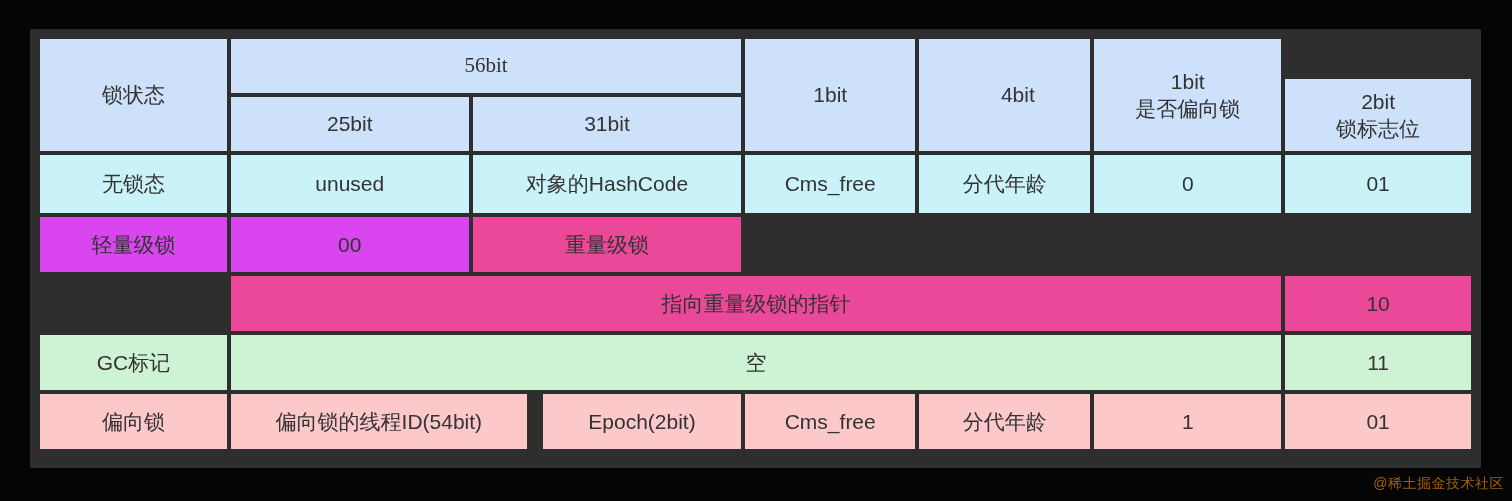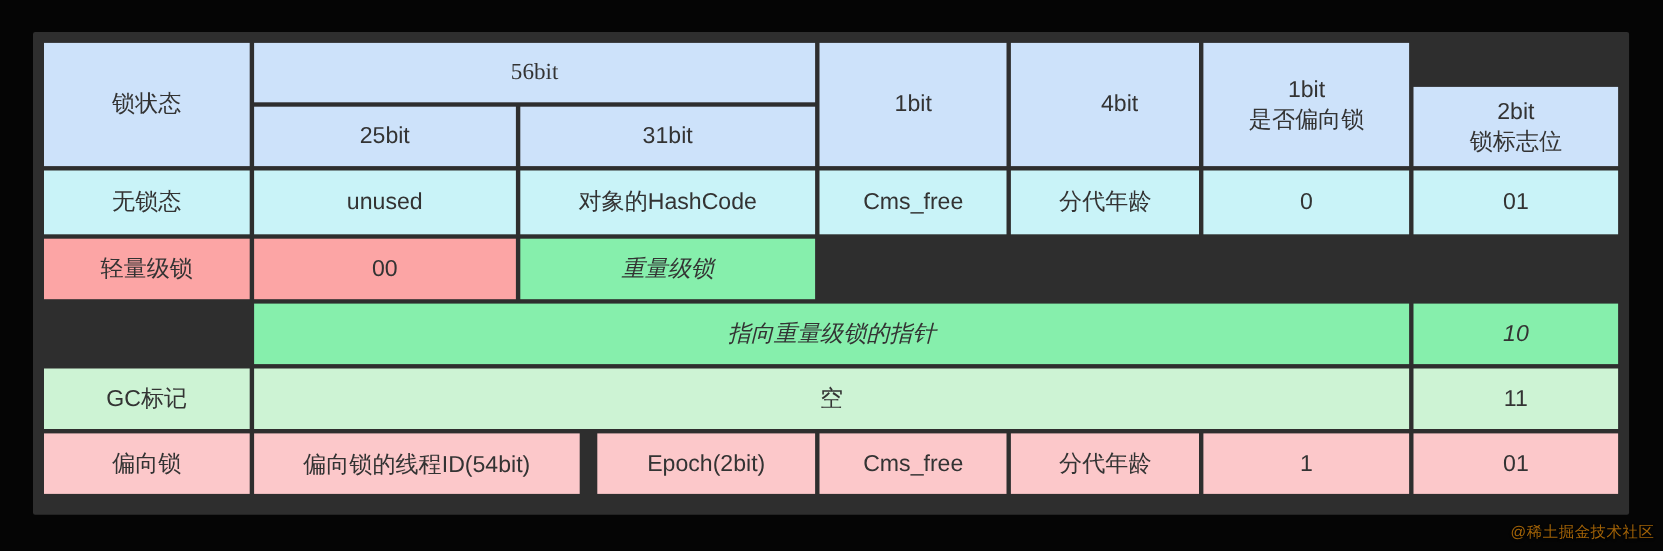--- a/index.html
+++ b/index.html
@@ -33,22 +33,22 @@
   .h-25{grid-column:2;grid-row:2;}
   .h-31{grid-column:3;grid-row:2;}
   .h-1bit{grid-column:4;grid-row:1/3;}
   .h-4bit{grid-column:5;grid-row:1/3;padding-left:26px;}
   .h-biased{grid-column:6;grid-row:1/3;}
   .h-flag{grid-column:7;grid-row:1/3;margin-top:40px;}
   .span-2-7{grid-column:2/7;}
   .span-2-4{grid-column:2/4;}
   .bg-blue{background:#cde2fa;}
   .bg-cyan{background:#c9f3f8;}
-  .bg-peach{background:#fca5a5;}
-  .bg-yellow{background:#86efac;font-style:italic;}
+  .bg-peach{background:#d946ef;}
+  .bg-yellow{background:#ec4899;}
   .bg-green{background:#cdf3d4;}
   .bg-pink{background:#fcc8ca;}
   .biased-split{
     display:flex;gap:16px;align-items:stretch;
   }
   .biased-split > .sub{
     display:flex;align-items:center;justify-content:center;
     font-size:21px;
   }
   .biased-split > .sub-threadid{flex:0 0 calc(58.4% - 2px);}

